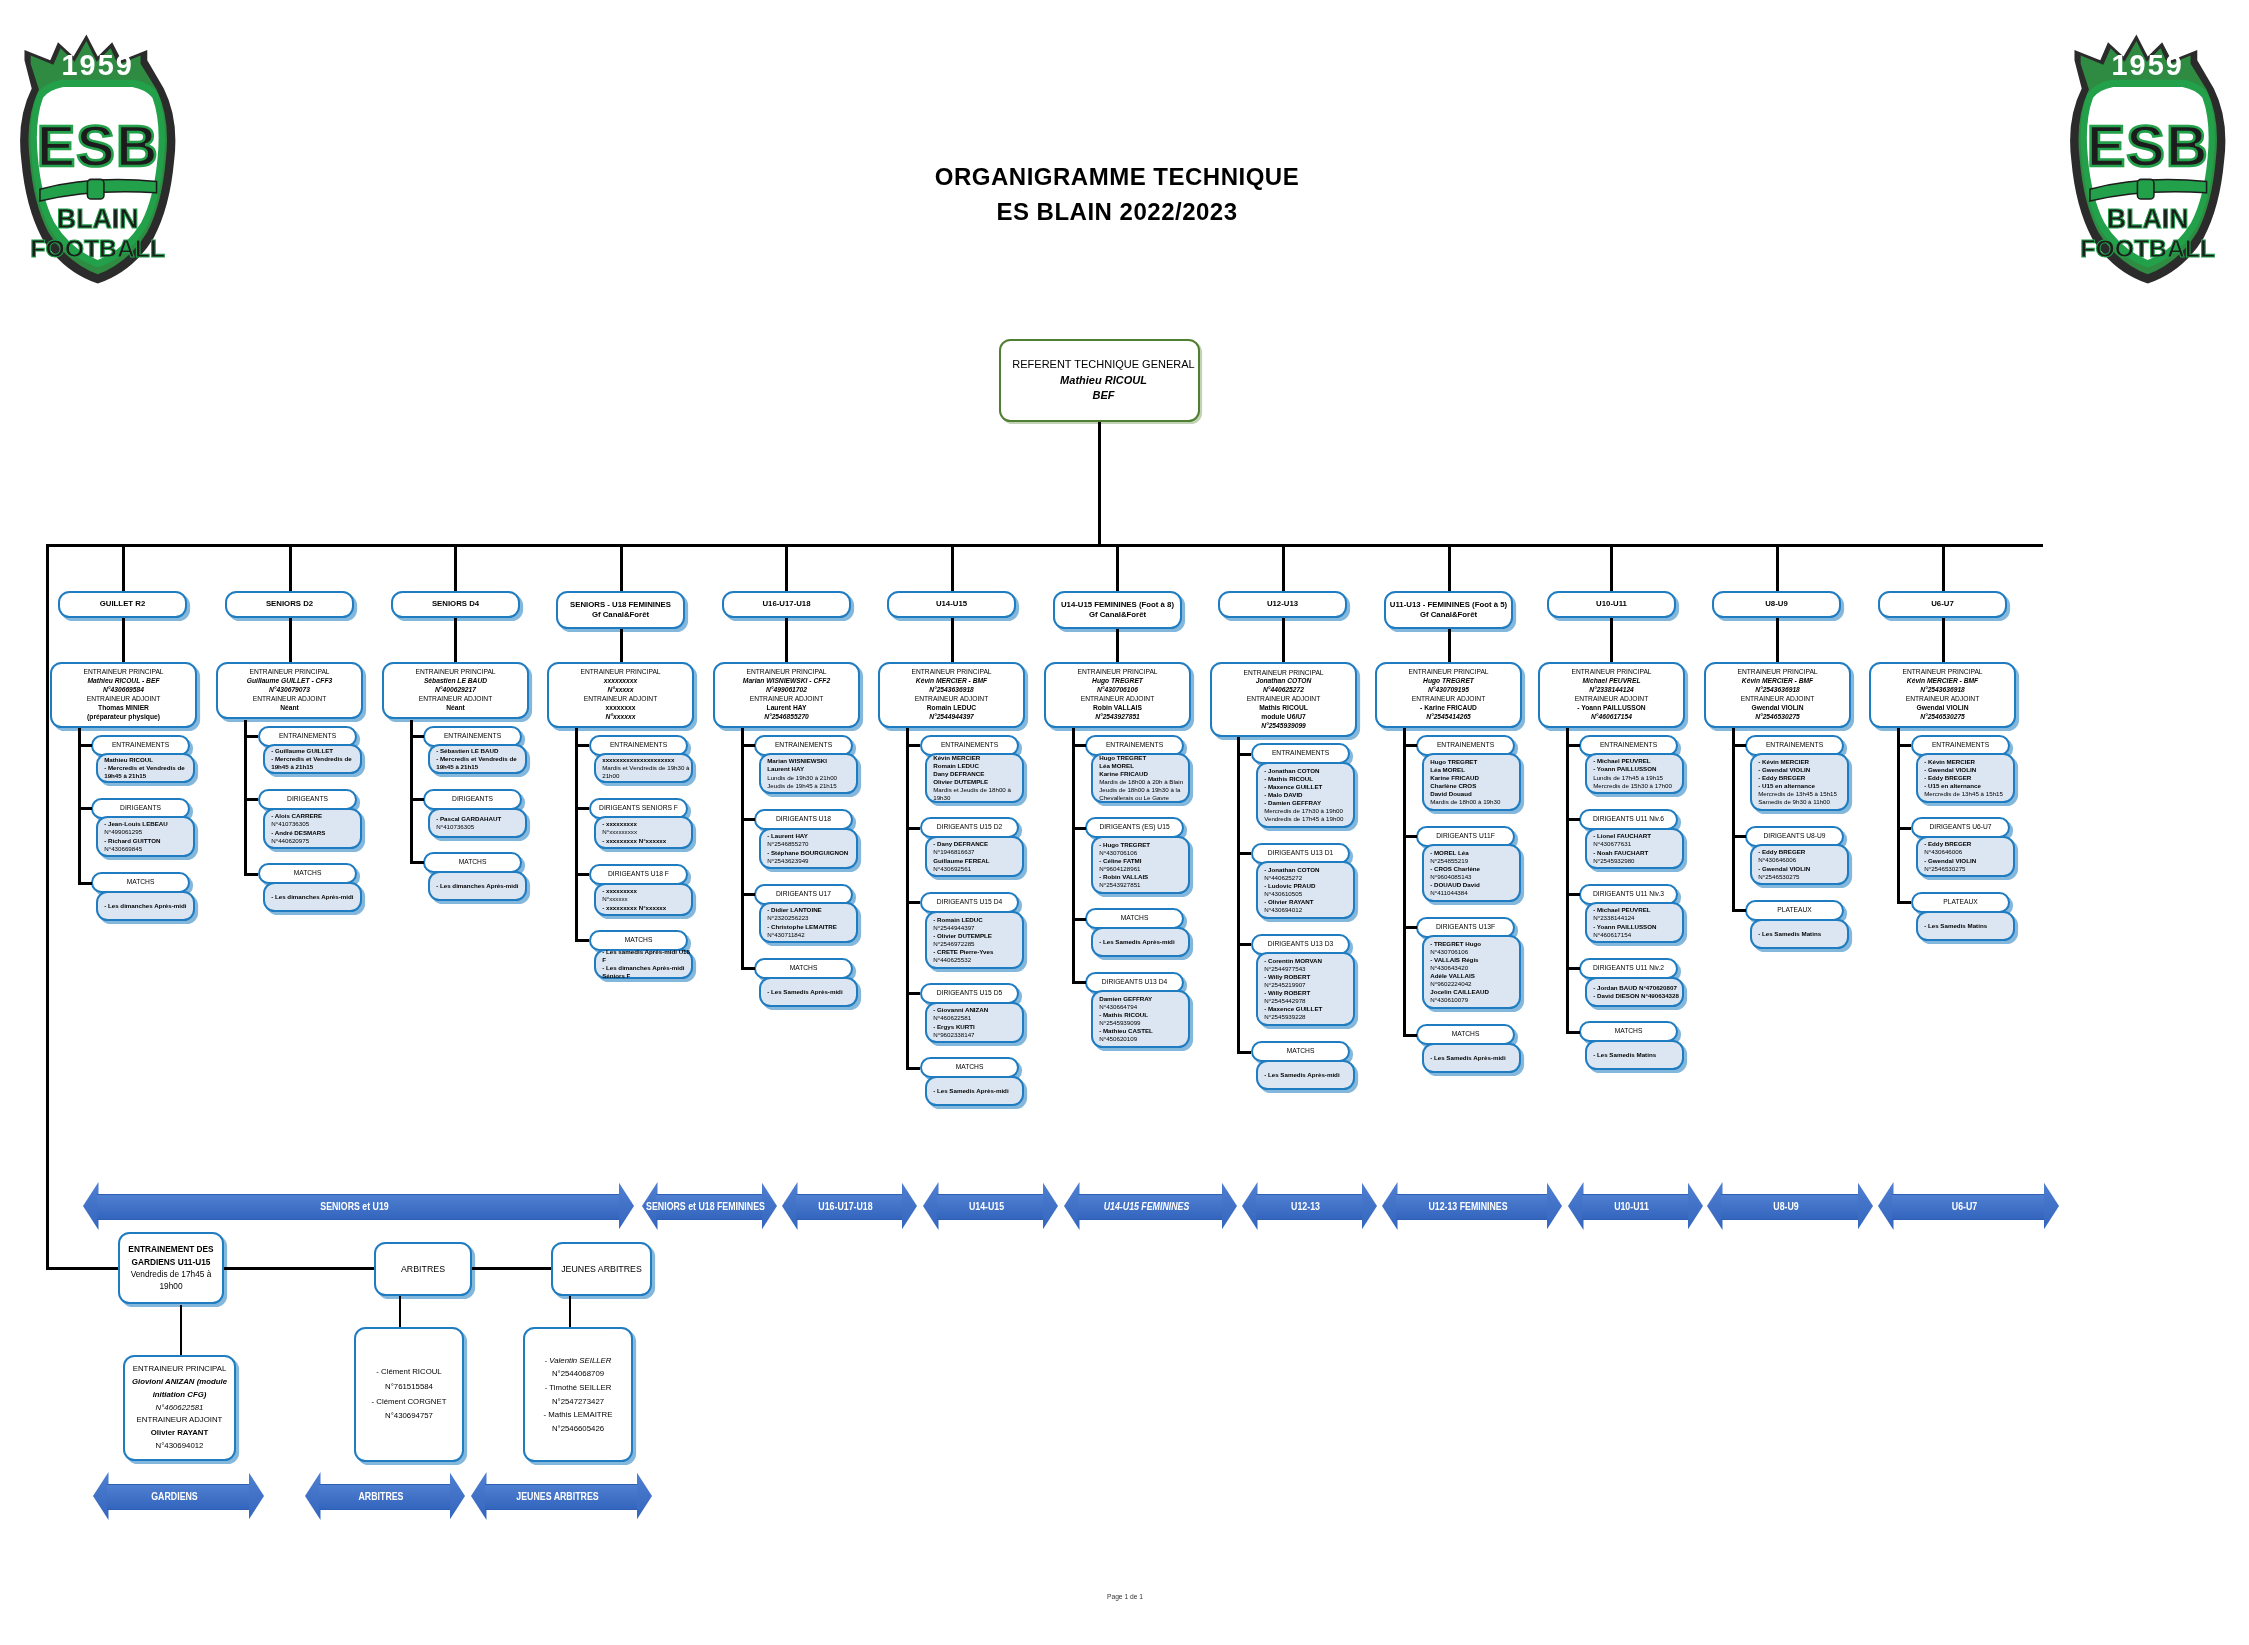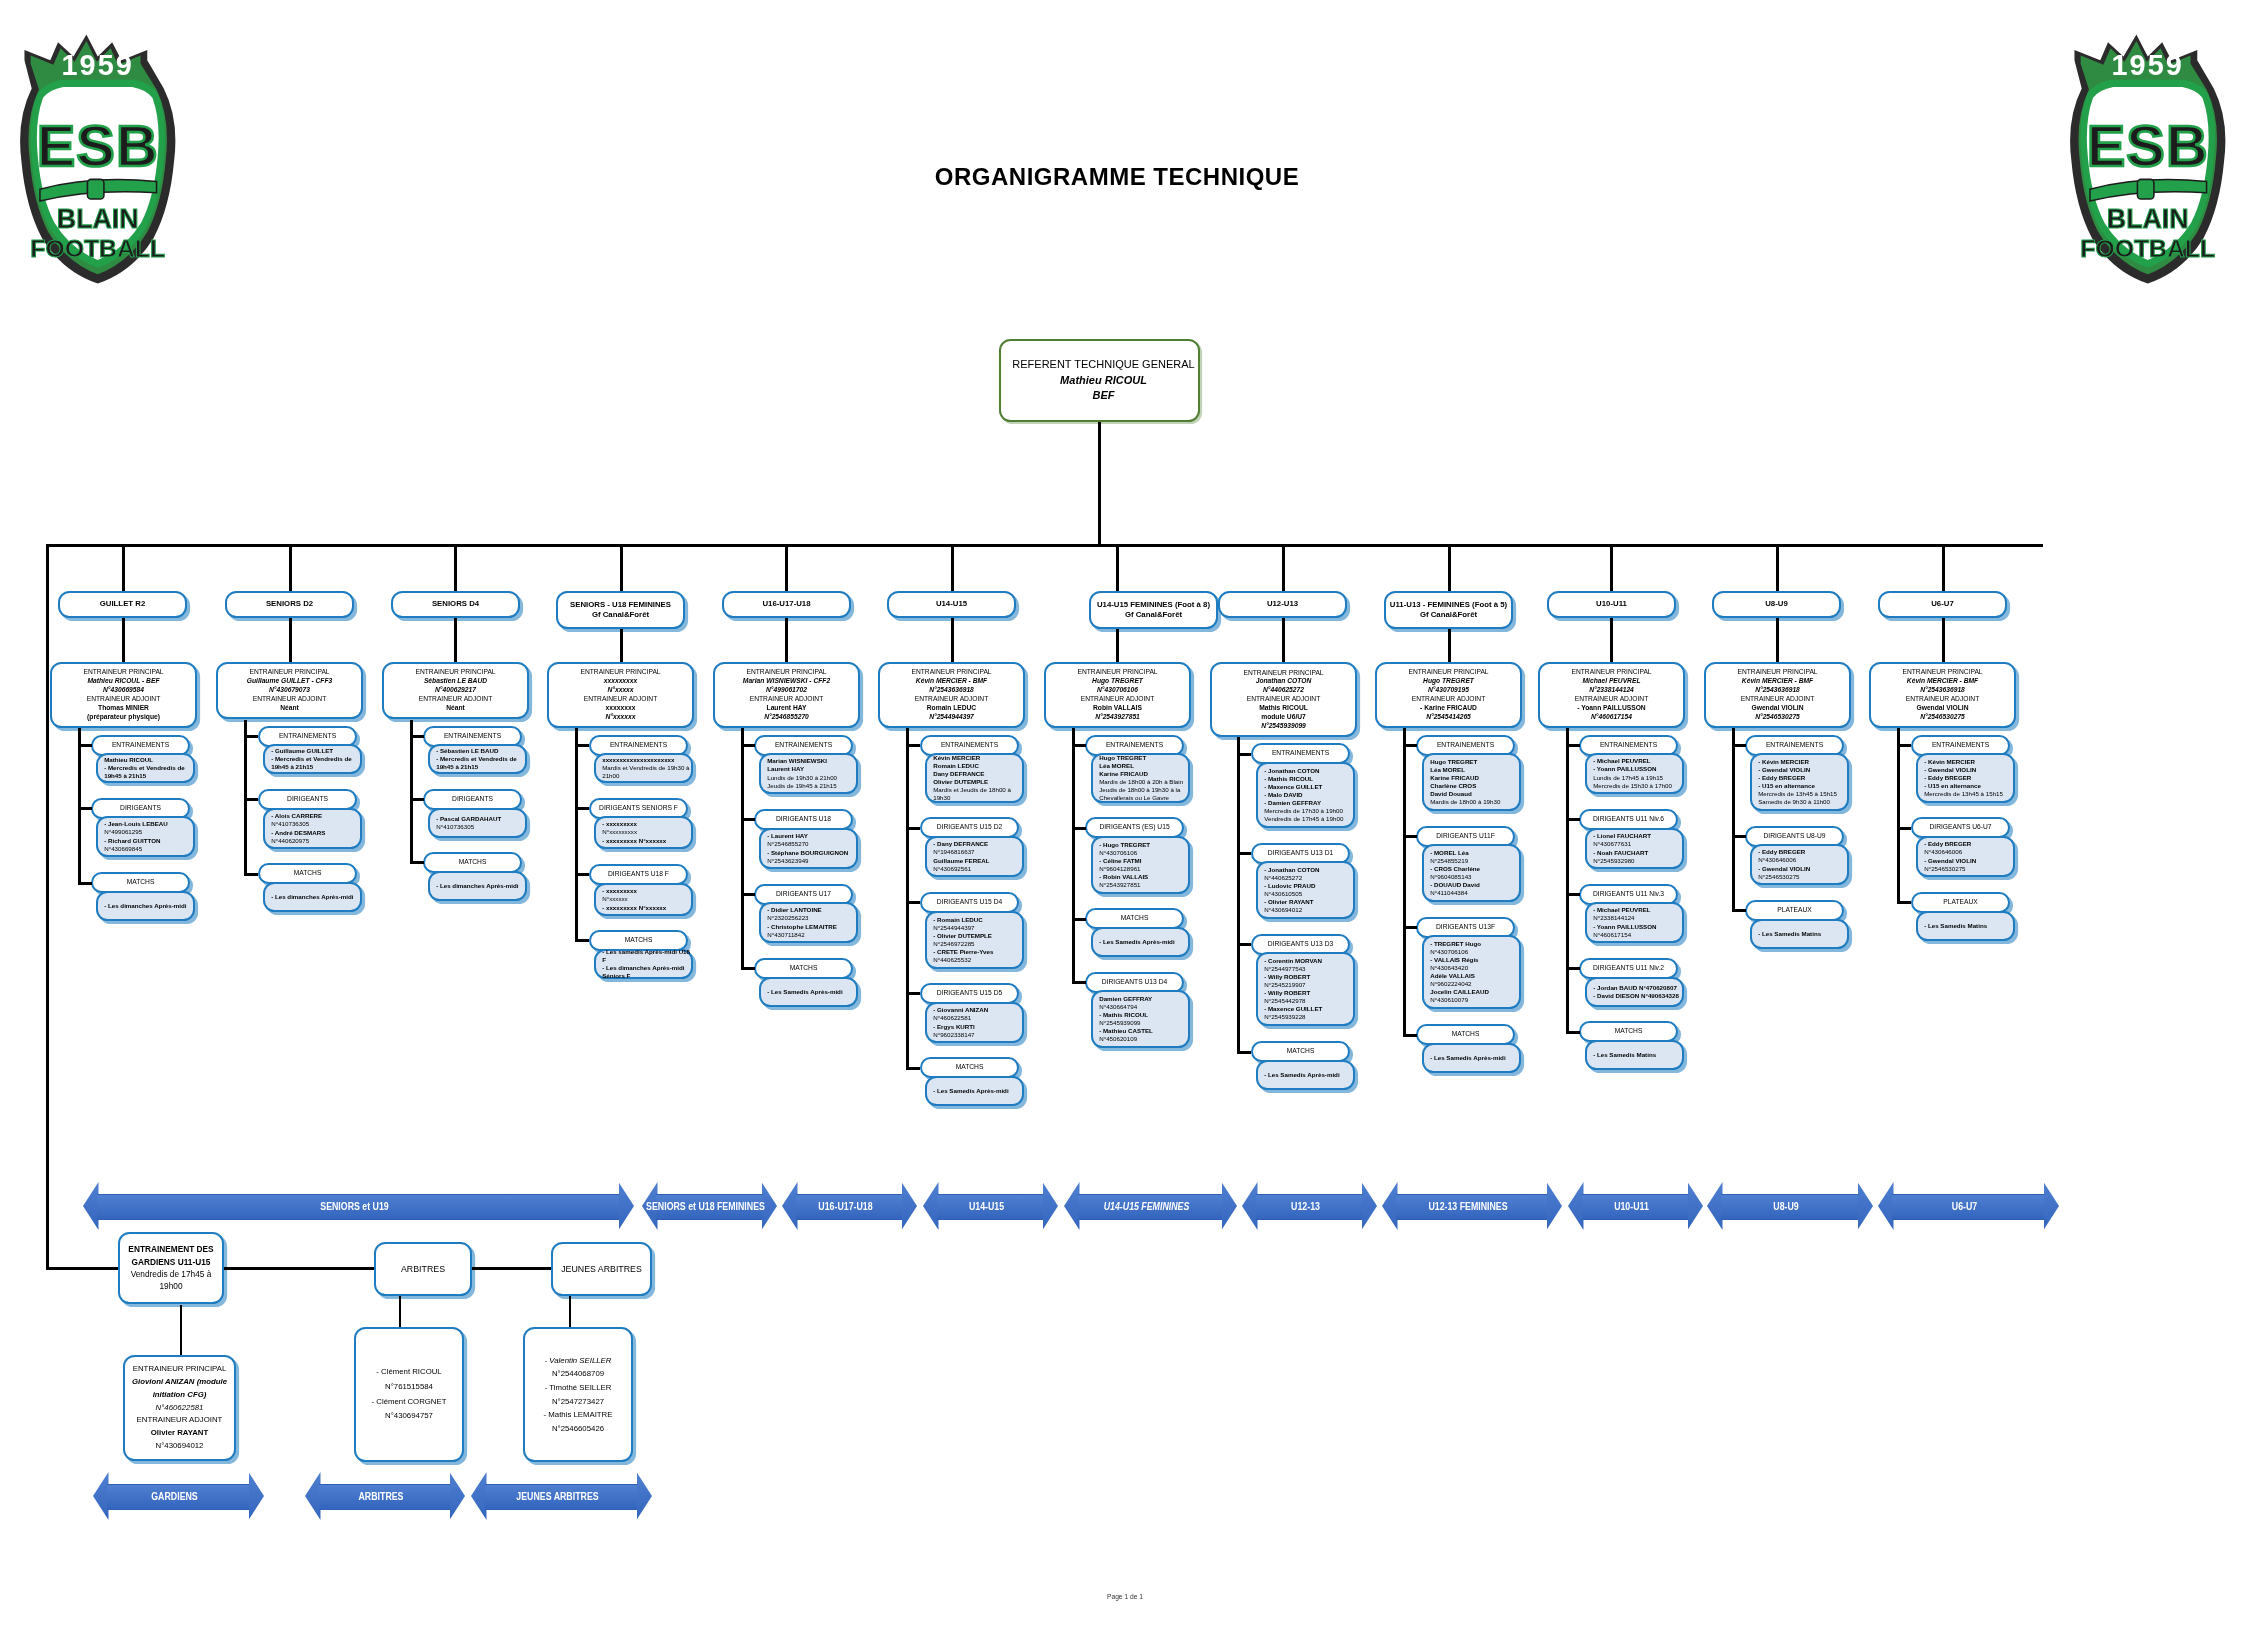--- a/index.html
+++ b/index.html
@@ -73,20 +73,21 @@
     <text x="172" y="300" font-family="Liberation Sans, sans-serif" font-size="112" font-weight="bold" fill="#1c1c1c" stroke="#22A04A" stroke-width="5" text-anchor="middle" letter-spacing="2">ESB</text>
     <path d="M60 345 Q160 318 286 330 L286 352 Q160 344 60 368 Z" fill="#22A04A" stroke="#1c1c1c" stroke-width="3"></path>
     <rect x="152" y="326" width="32" height="38" rx="7" fill="#22A04A" stroke="#1c1c1c" stroke-width="3"></rect>
     <text x="172" y="420" font-family="Liberation Sans, sans-serif" font-size="52" font-weight="bold" fill="#1c1c1c" stroke="#22A04A" stroke-width="2" text-anchor="middle">BLAIN</text>
     <text x="172" y="476" font-family="Liberation Sans, sans-serif" font-size="48" font-weight="bold" fill="#1c1c1c" stroke="#22A04A" stroke-width="2" text-anchor="middle">FOOTBALL</text>
   </svg>
 </div>
 
 <div class="title">
   <div>ORGANIGRAMME TECHNIQUE</div>
+  <div>ES BLAIN 2022/2023</div>
 </div>
 
 <div class="node green" id="root-node" style="left:999px;top:339px;width:201px;height:83px;font-size:11px;line-height:1.45;">
   <span class="ln">REFERENT TECHNIQUE GENERAL</span>
   <span class="ln bi">Mathieu RICOUL</span>
   <span class="ln bi">BEF</span>
 </div>
 
 <div class="vline" style="left:1098px;top:422px;height:124px;"></div>
 <div class="hline" style="left:46px;top:544px;width:1997px;"></div>
@@ -363,21 +364,21 @@
     </div>
     <div class="node" style="left: 920px; top: 1057px; width: 99px; height: 21px; font-size: 6.7px; line-height: 1.2;">
       <span class="ln">MATCHS</span>
     </div>
     <div class="hline" style="left: 906px; top: 1067px; width: 13.5px;"></div>
     <div class="node fill" style="left: 925px; top: 1076px; width: 99px; height: 30px; font-size: 6.2px; line-height: 1.3; align-items: flex-start; padding-left: 6.2px; text-align: left;">
       <span class="ln b">- Les Samedis Après-midi</span>
     </div>
     <div class="vline" style="left: 906px; top: 728px; height: 339px;"></div>
     <div class="vline" style="left: 1116px; top: 544px; height: 47px;"></div>
-    <div class="node" style="left: 1053px; top: 591px; width: 129px; height: 38px; font-size: 7.8px; font-weight: bold; line-height: 1.3; margin-left: 36px;">
+    <div class="node" style="left: 1053px; top: 591px; width: 129px; height: 38px; font-size: 7.8px; font-weight: bold; line-height: 1.3;">
       <span class="ln b">U14-U15 FEMININES (Foot à 8)</span>
       <span class="ln b">Gf Canal&amp;Forêt</span>
     </div>
     <div class="vline" style="left: 1116px; top: 629px; height: 33px;"></div>
     <div class="node" style="left: 1044px; top: 662px; width: 147px; height: 66px; font-size: 6.7px; line-height: 1.32;">
       <span class="ln">ENTRAINEUR PRINCIPAL</span>
       <span class="ln bi">Hugo TREGRET</span>
       <span class="ln bi">N°430706106</span>
       <span class="ln">ENTRAINEUR ADJOINT</span>
       <span class="ln b">Robin VALLAIS</span>

